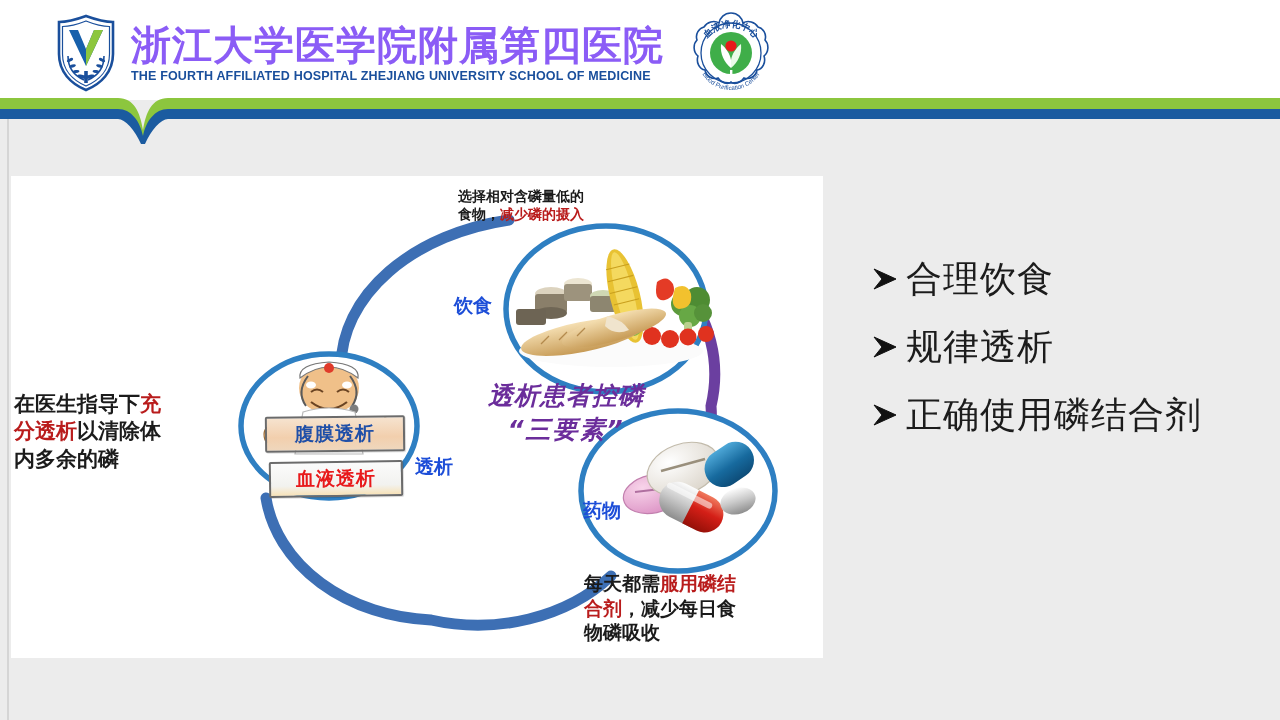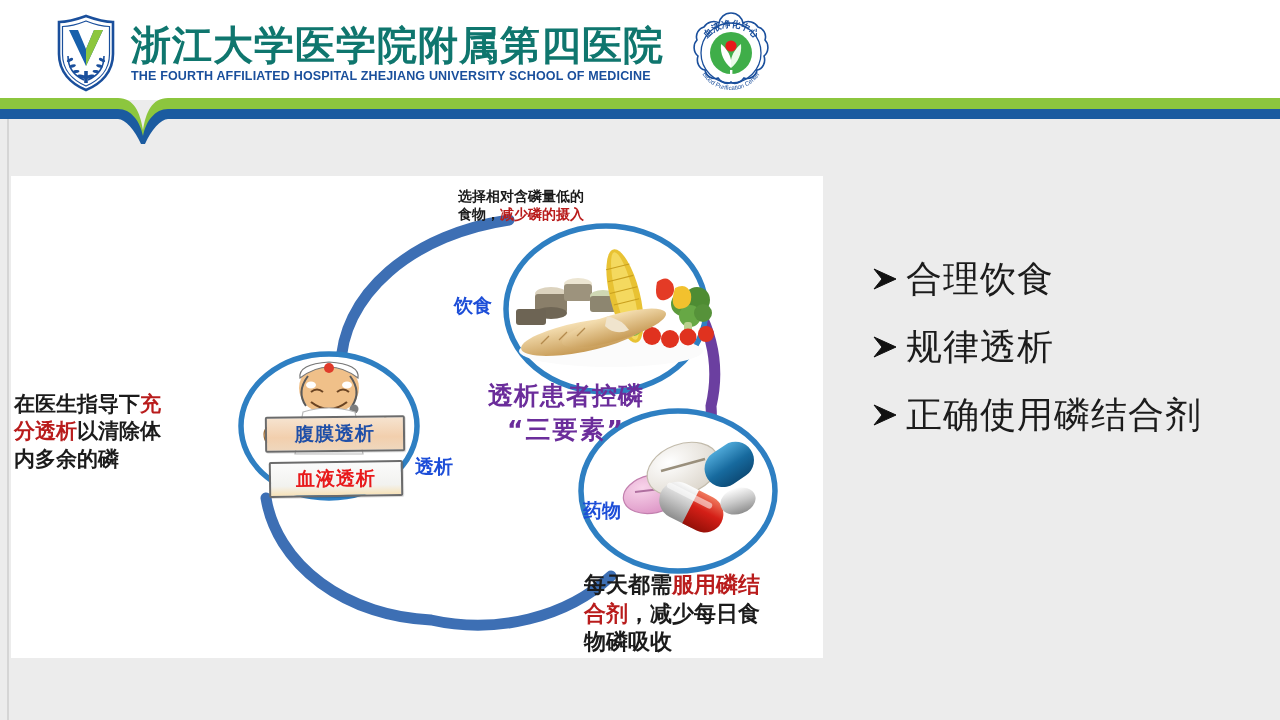--- a/index.html
+++ b/index.html
@@ -37,21 +37,21 @@
     display: flex;
     align-items: center;
     gap: 14px;
   }
   .shield-logo { width: 62px; height: 78px; display:block; }
   .hospital-names { display: flex; flex-direction: column; justify-content:center; }
   .hospital-cn {
     font-family: "DejaVu Sans", "Liberation Sans", sans-serif;
     font-size: 40px;
     font-weight: bold;
-    color: #0f766e;
+    color: #8b5cf6;
     letter-spacing: 1px;
     line-height: 1.05;
     white-space: nowrap;
   }
   .hospital-en {
     font-family: "Liberation Sans", sans-serif;
     font-size: 12.6px;
     font-weight: bold;
     color: #1a4f9c;
     letter-spacing: 0.15px;
@@ -117,35 +117,36 @@
     text-align: left;
   }
   .cap-left {
     left: 3px; top: 215px;
     width: 215px;
     font-size: 21px;
   }
   .cap-bottom {
     left: 573px; top: 395px;
     width: 245px;
-    font-size: 22px;
+    font-size: 19px;
   }
 
   .center-title {
     position: absolute;
     left: 432px; top: 203px;
     width: 246px;
     text-align: center;
     font-family: "DejaVu Sans", "Liberation Sans", sans-serif;
     font-size: 25px;
     font-weight: bold;
     color: #6b2d9b;
     line-height: 1.34;
     letter-spacing: 1px;
     z-index: 9;
+    font-style: italic;
   }
   .center-title .ln2 { letter-spacing: 2px; }
 
   .node-label {
     position: absolute;
     font-family: "DejaVu Sans", "Liberation Sans", sans-serif;
     font-size: 19px;
     font-weight: bold;
     color: #1d4ed8;
     z-index: 10;

